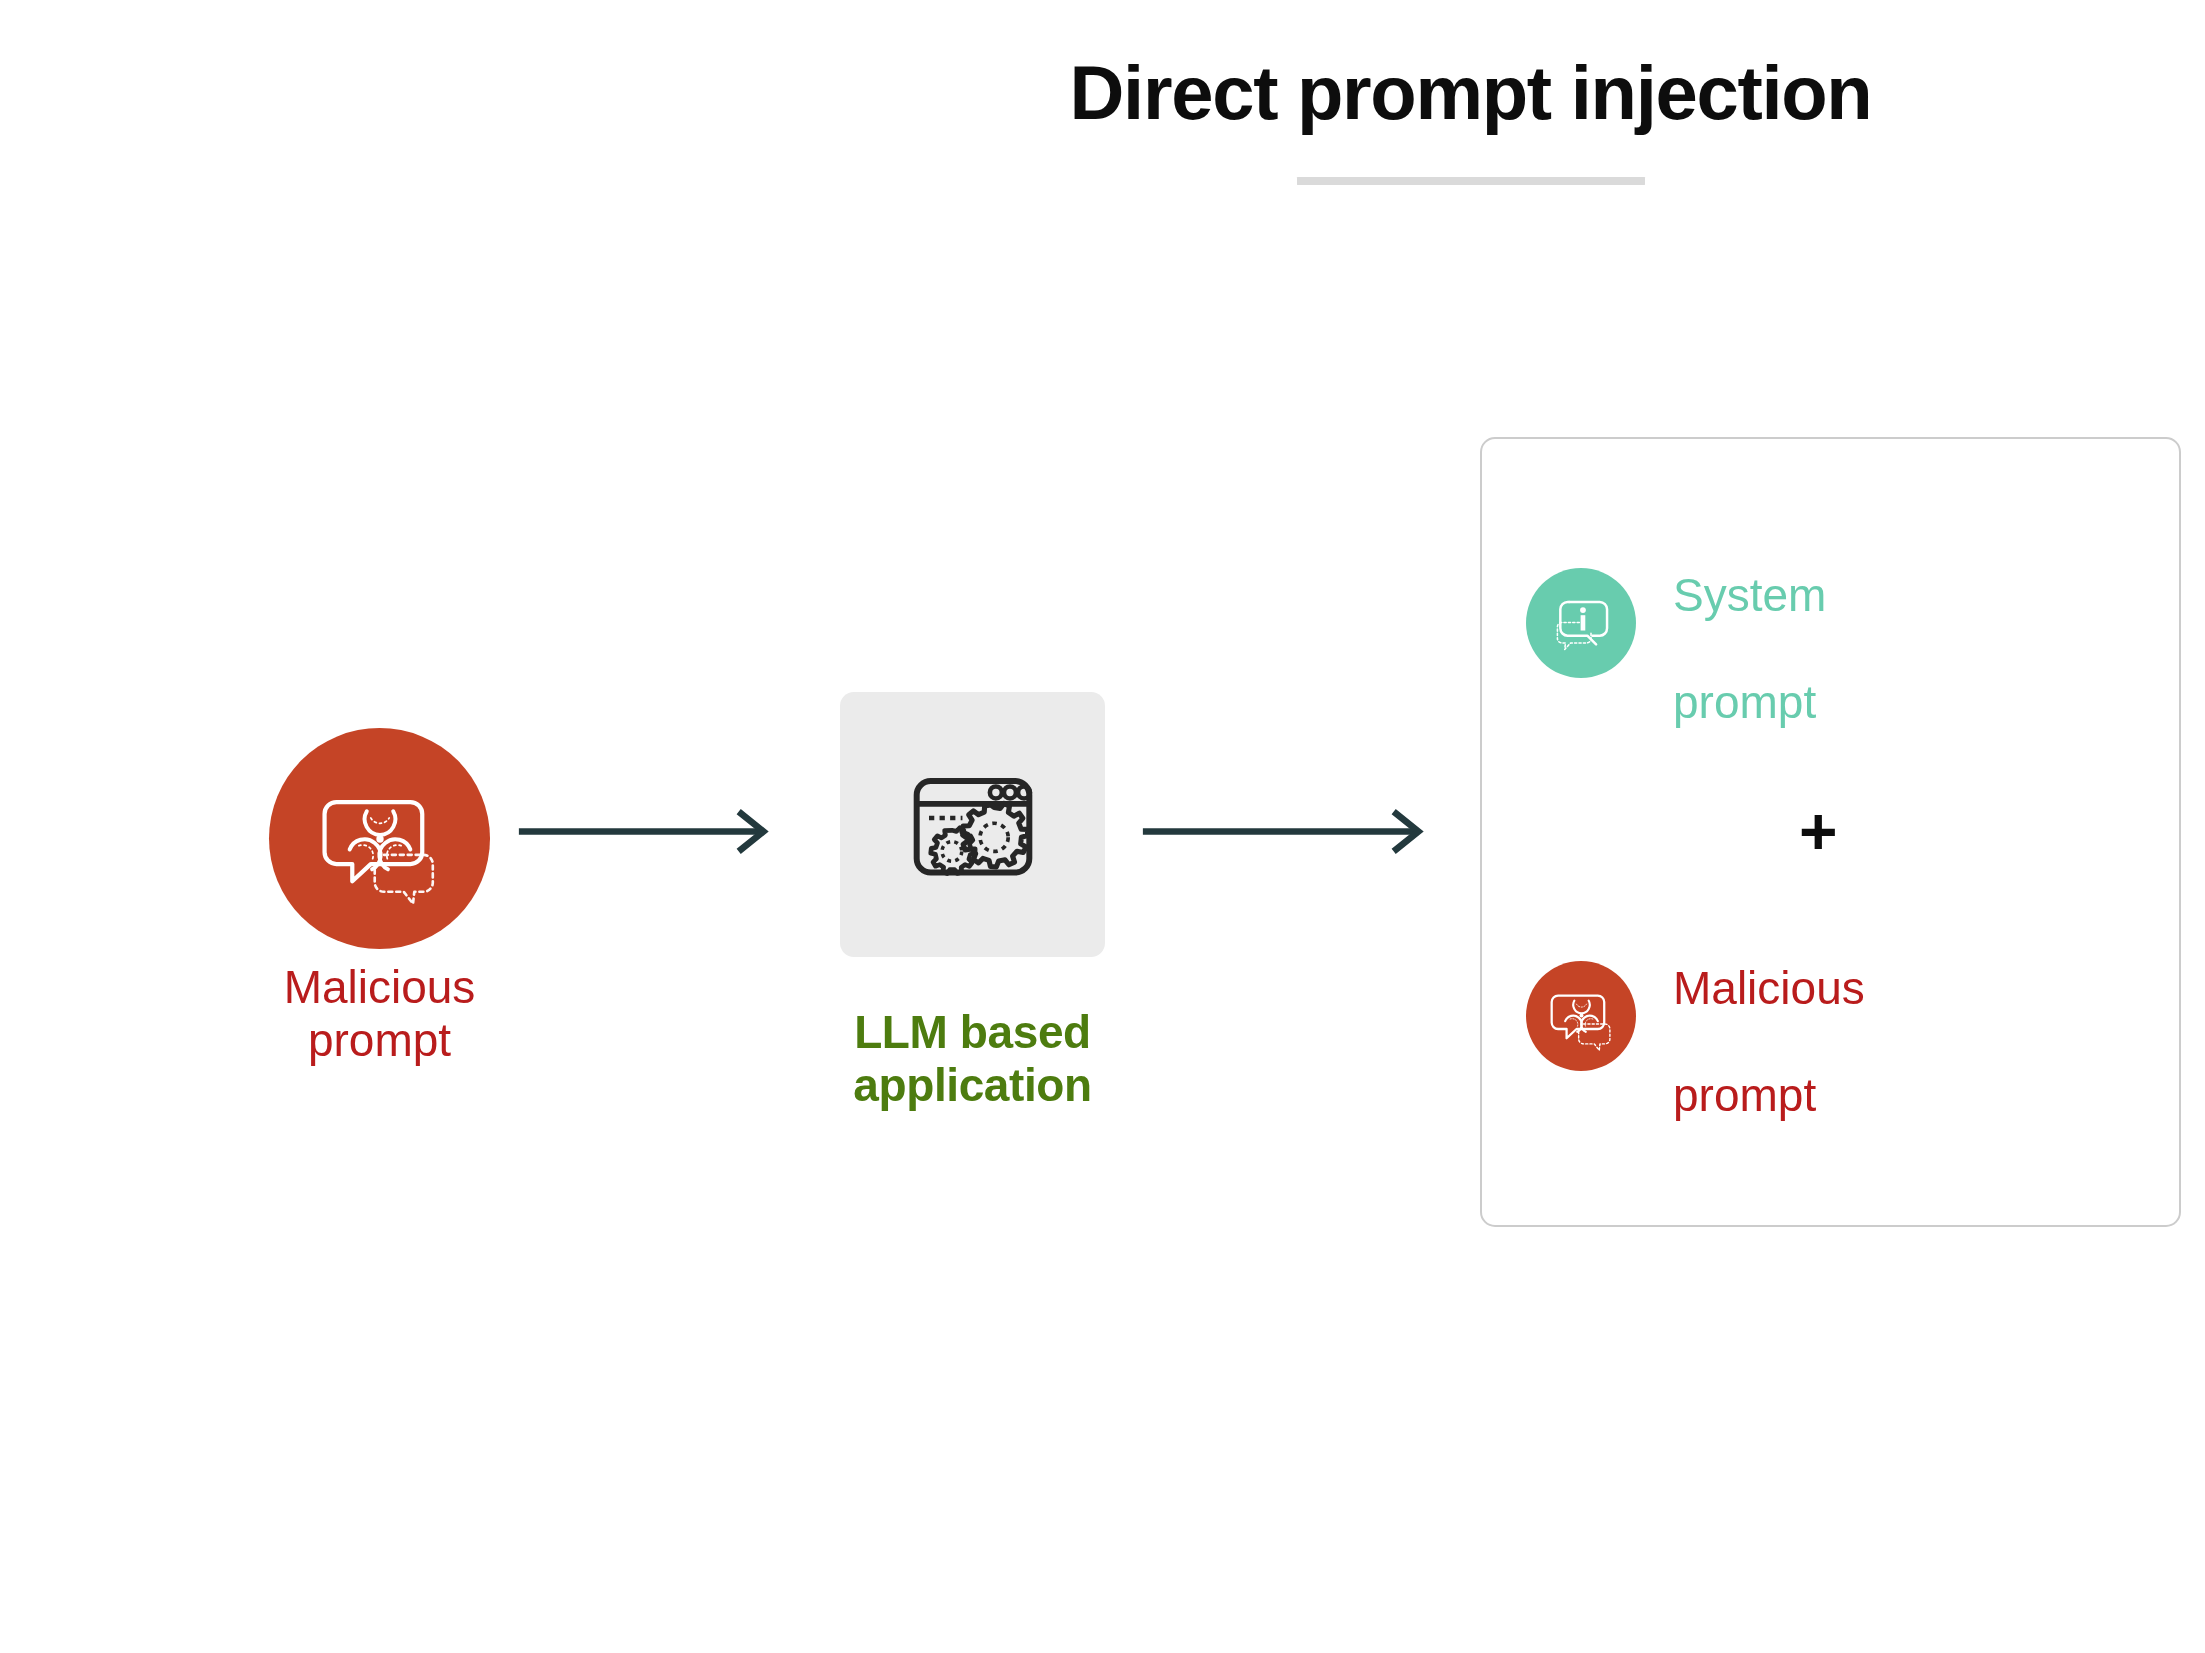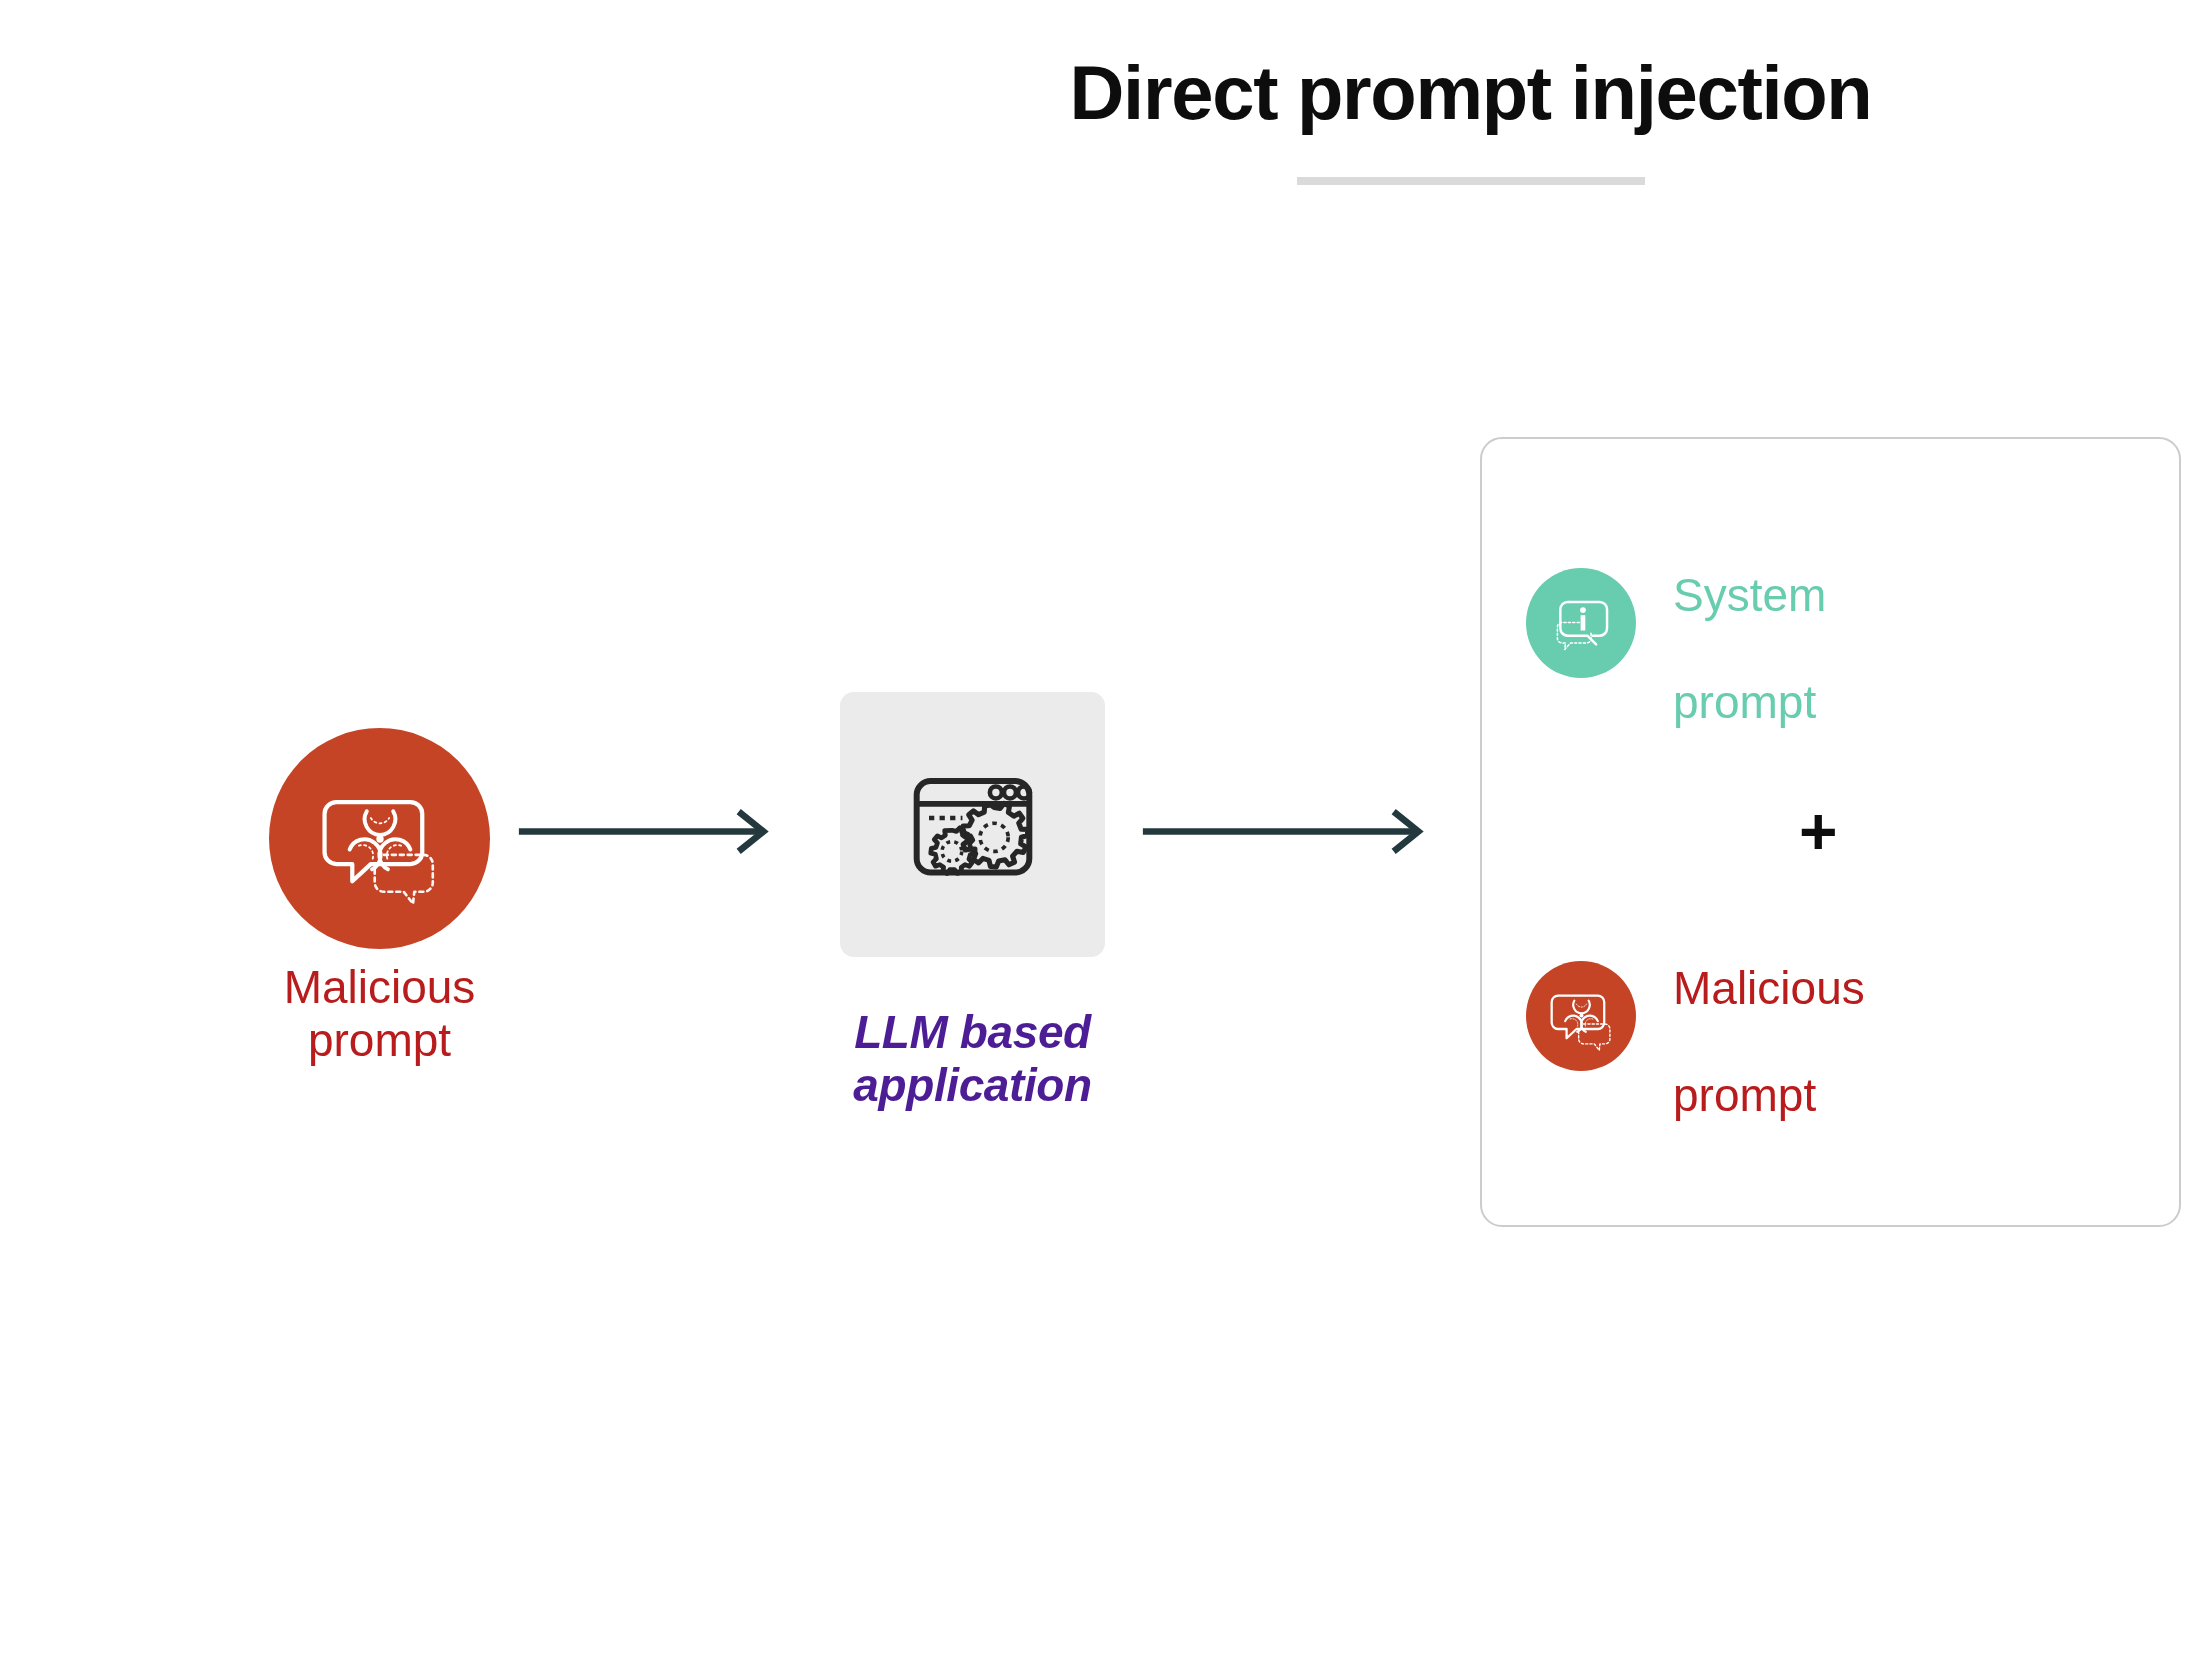--- a/index.html
+++ b/index.html
@@ -77,38 +77,37 @@
     text-align: center;
     line-height: 1.16;
   }
   .caption-light {
     font-weight: 400;
     font-size: 46px;
   }
   .caption-bold {
     font-weight: 700;
     font-size: 46px;
-    color: #4c1d95;
+    color: #4d7c0f;
     letter-spacing: -0.4px;
-    font-style: italic;
   }
   .c-orange { color: #b91c1c; }
 
   
   .arrow { position: absolute; }
 
   
   #combine-panel {
     position: absolute;
     left: 1480px;
     top: 437px;
     width: 701px;
     height: 790px;
     border: 2.2px solid #cccccc;
-    border-radius: 22px;
+    border-radius: 15px;
     box-sizing: border-box;
     background: #ffffff;
   }
   .panel-row {
     position: absolute;
     display: flex;
     align-items: center;
   }
   .panel-label {
     font-size: 46px;

